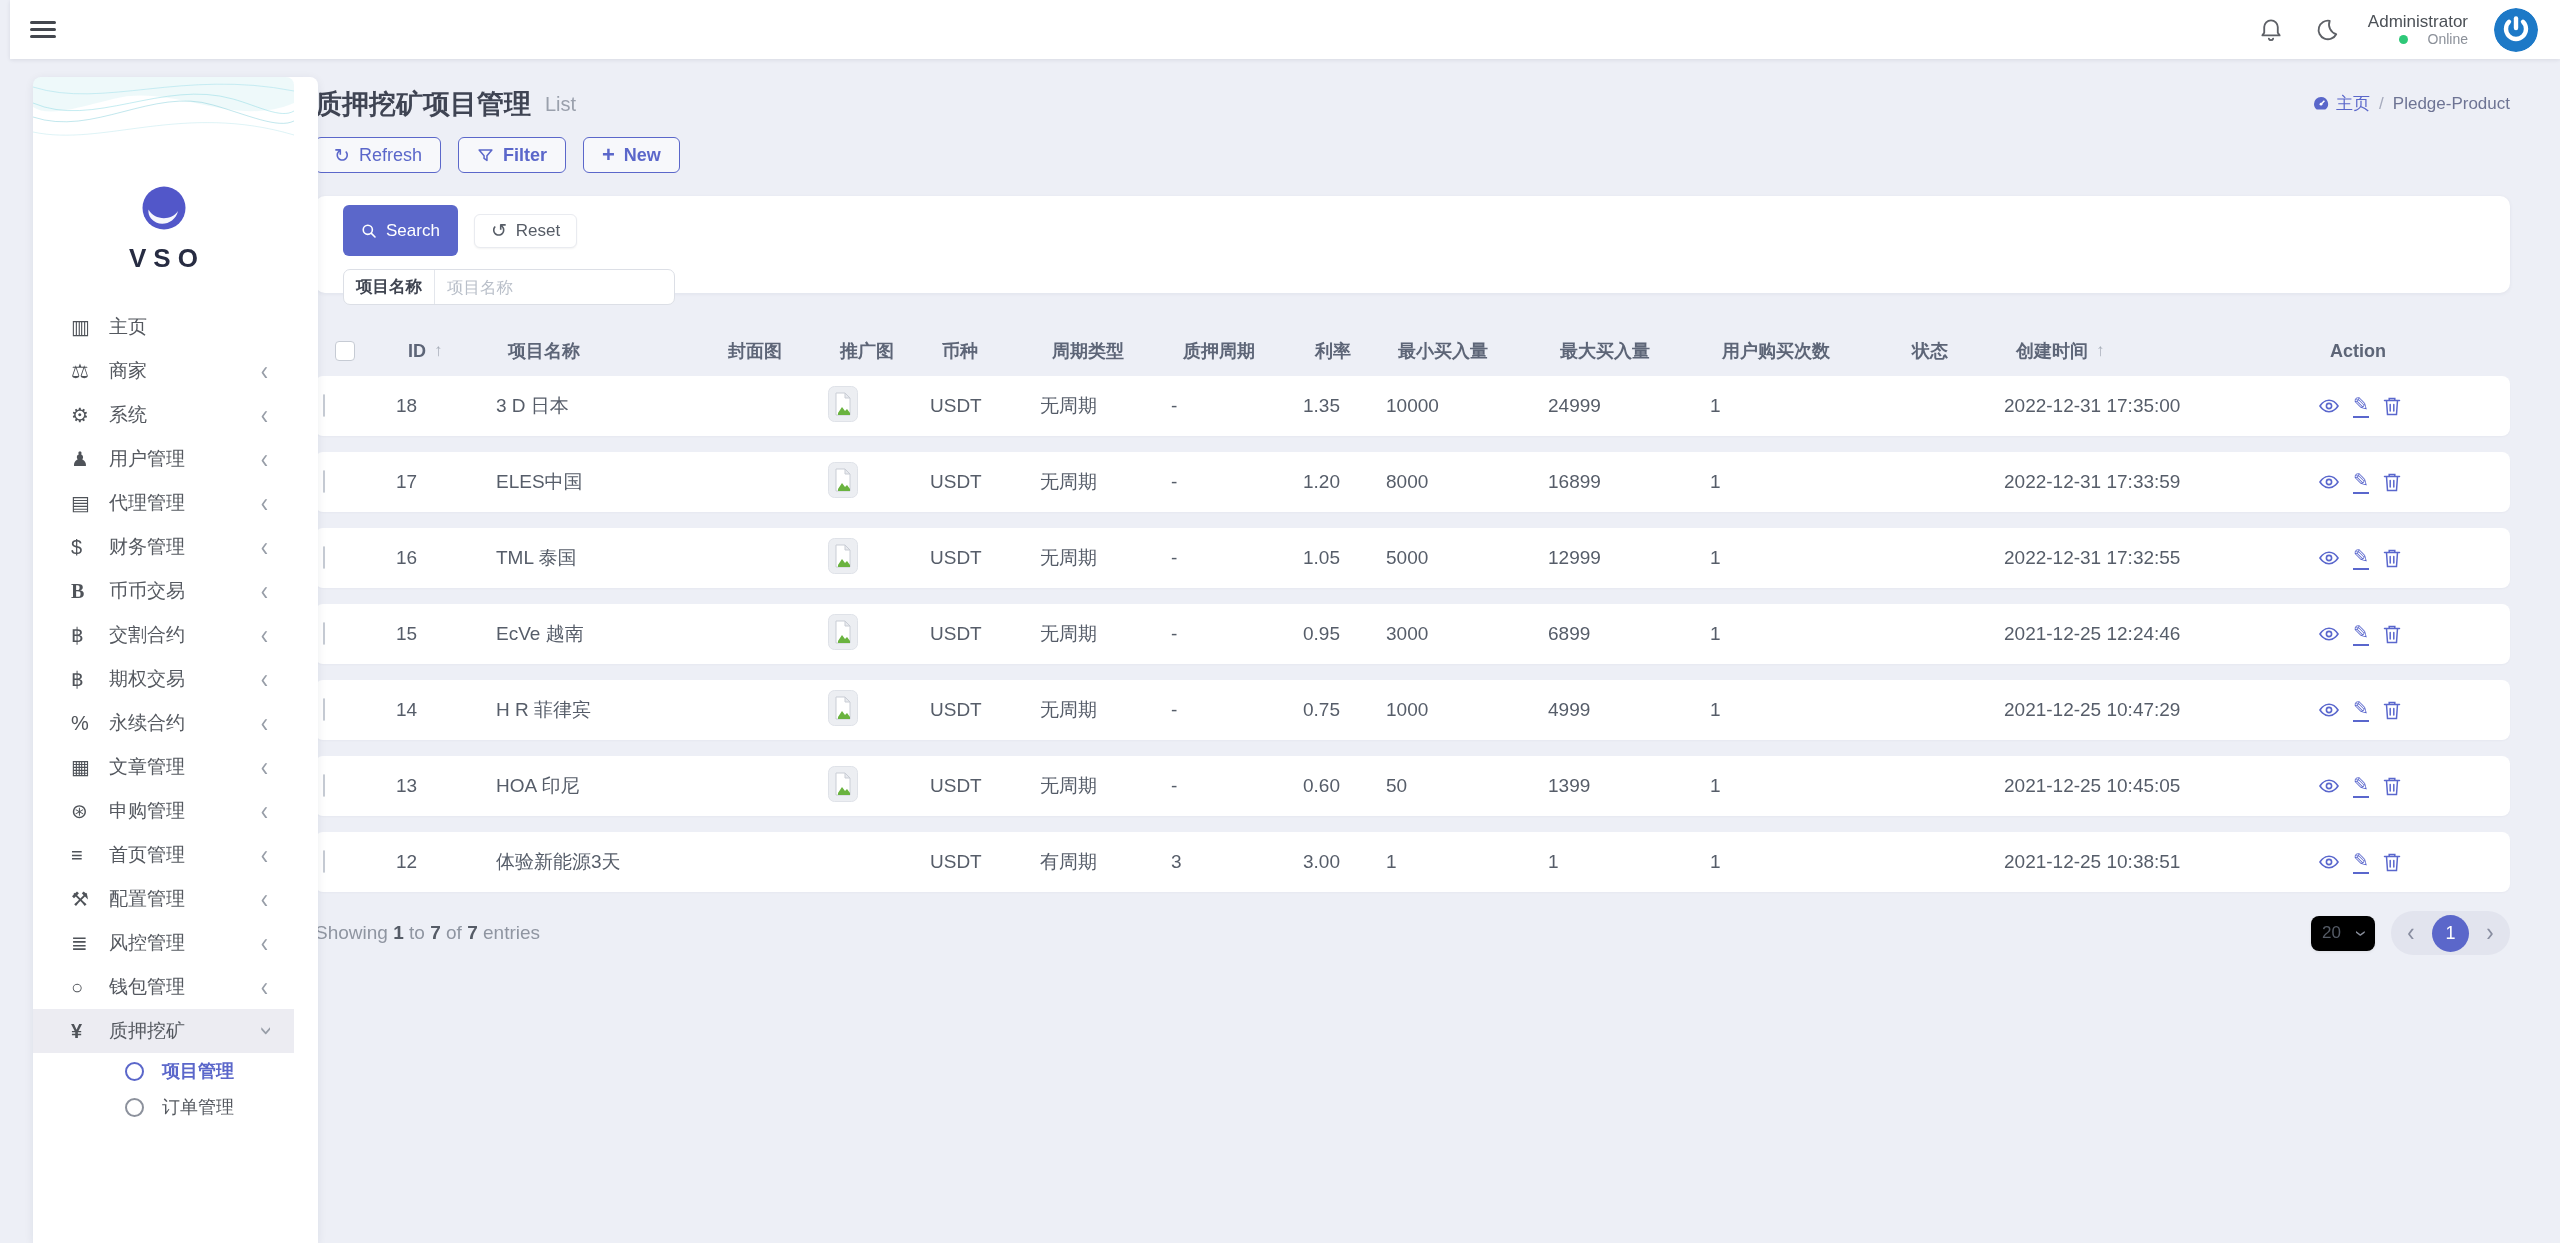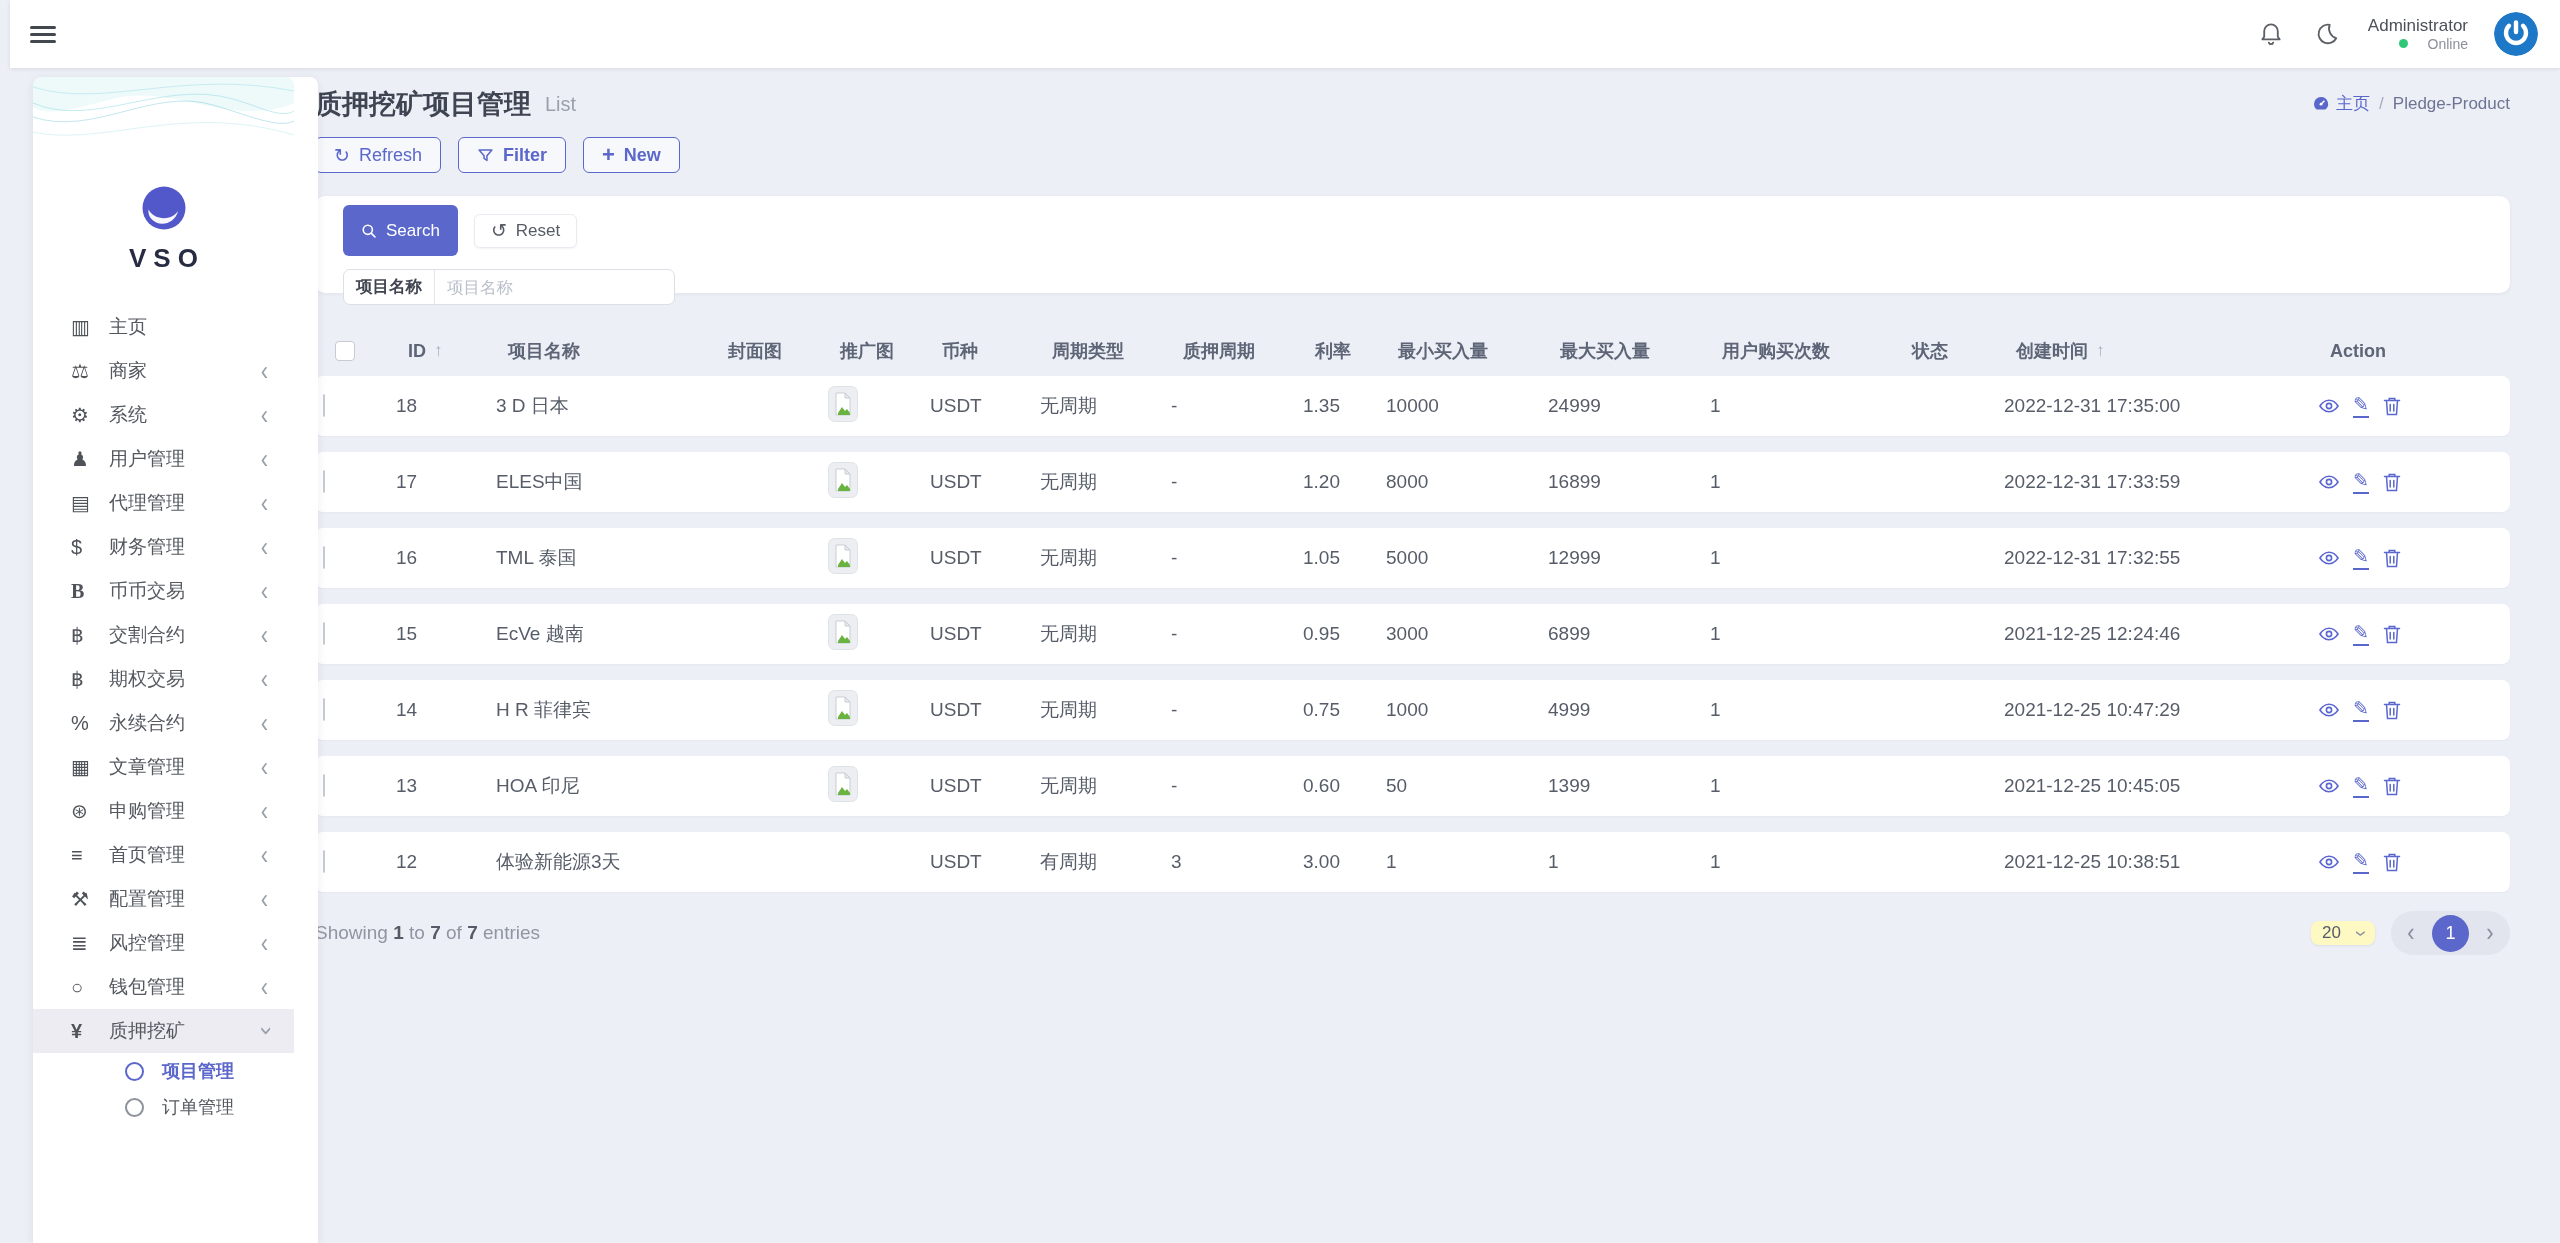--- a/index.html
+++ b/index.html
@@ -1,20 +1,20 @@
 <!DOCTYPE html>
 <html><head>
 <meta charset="utf-8">
 <style>
   html,body{margin:0;padding:0;background:#e6e8f0;}
   .screen{position:relative;width:2560px;height:1243px;background:#edeff6;overflow:hidden;
           font-family:"Liberation Sans","DejaVu Sans",sans-serif;color:#4b515e;}
 
   
-  .topbar{position:absolute;left:10px;top:0;right:0;height:68px;background:#fff;
+  .topbar{position:absolute;left:10px;top:0;right:0;height:59px;background:#fff;
           box-shadow:0 1px 4px rgba(30,35,60,.10);display:flex;align-items:center;z-index:5;}
   .hamburger{margin-left:20px;width:26px;cursor:pointer;}
   .hamburger .bar{height:3px;background:#43474e;border-radius:2px;margin:4px 0;}
   .topbar-right{margin-left:auto;display:flex;align-items:center;gap:26px;margin-right:22px;}
   .icon-btn{width:30px;height:30px;display:flex;align-items:center;justify-content:center;cursor:pointer;}
   .userblock{text-align:right;line-height:1.15;}
   .username{font-size:17px;color:#4c5157;font-weight:500;}
   .userstatus{font-size:14px;color:#8b9099;display:flex;align-items:center;justify-content:flex-end;gap:20px;}
   .dot-online{width:9px;height:9px;border-radius:50%;background:#2ec878;display:inline-block;}
   .avatar{width:44px;height:44px;border-radius:50%;overflow:hidden;flex:none;cursor:pointer;}
@@ -87,21 +87,21 @@
   .toggle::after{content:"";position:absolute;right:3px;top:3px;width:20px;height:20px;border-radius:50%;background:#fff;}
   .actions{display:flex;align-items:center;gap:13px;color:#5a67cd;}
   .action-icon{cursor:pointer;display:flex;align-items:flex-end;}
   .edit-glyph{font-size:19px;line-height:1;color:#5a67cd;border-bottom:2px solid #5a67cd;padding-bottom:2px;}
 
   
   .tfooter{display:flex;align-items:center;margin-top:19px;}
   .showing{font-size:19px;color:#8f95a1;}
   .showing b{color:#555b66;}
   .pager{margin-left:auto;display:flex;align-items:center;gap:16px;}
-  .page-select{width:64px;height:24px;background:#fef9c3;border-radius:8px;box-shadow:0 1px 3px rgba(0,0,0,.07);
+  .page-select{width:64px;height:35px;background:#000000;border-radius:8px;box-shadow:0 1px 3px rgba(0,0,0,.07);
                display:flex;align-items:center;justify-content:space-between;padding:0 11px;box-sizing:border-box;
                font-size:17px;color:#555b66;cursor:pointer;}
   .chev-down{display:inline-block;transform:rotate(90deg) scaleY(1.2);color:#8a8f9c;font-size:18px;}
   .page-pill{height:44px;background:#e2e4ee;border-radius:22px;display:flex;align-items:center;padding:0 7px;gap:8px;}
   .page-arrow{width:26px;text-align:center;color:#888da0;font-size:22px;cursor:pointer;transform:scaleY(1.2);}
   .page-circle{width:37px;height:37px;border-radius:50%;background:#5b67ca;color:#fff;font-size:18px;
                display:flex;align-items:center;justify-content:center;cursor:pointer;}
 </style>
 </head>
 <body>

